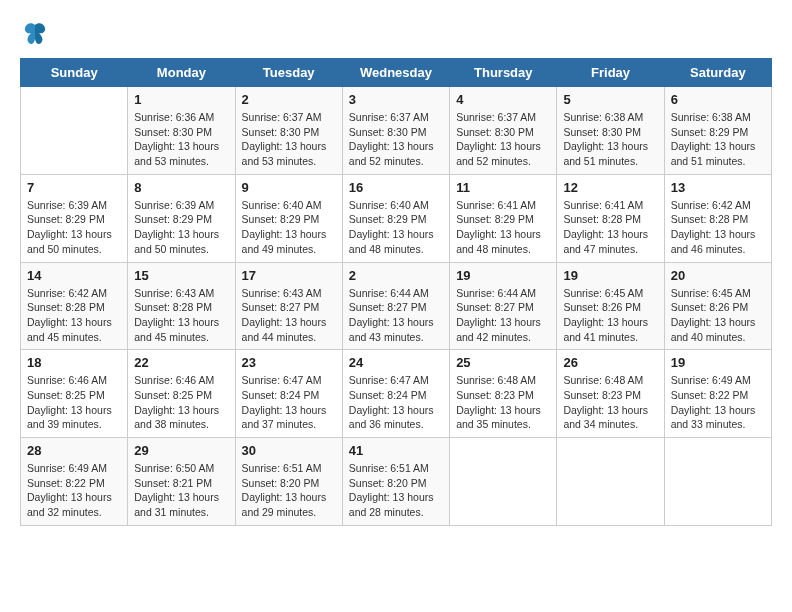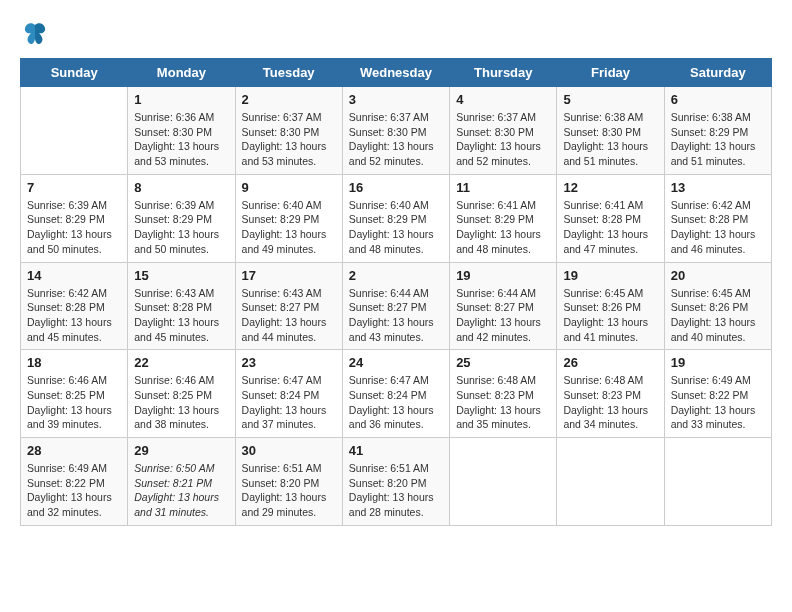--- a/index.html
+++ b/index.html
@@ -321,21 +321,21 @@
       <tr>
         <td>
           <div class="day-num">28</div>
           <div class="day-info" style="white-space: pre-line;">Sunrise: 6:49 AM
 Sunset: 8:22 PM
 Daylight: 13 hours
 and 32 minutes.</div>
         </td>
         <td>
           <div class="day-num">29</div>
-          <div class="day-info" style="white-space: pre-line; font-style: italic;">Sunrise: 6:50 AM
+          <div class="day-info" style="white-space: pre-line;">Sunrise: 6:50 AM
 Sunset: 8:21 PM
 Daylight: 13 hours
 and 31 minutes.</div>
         </td>
         <td>
           <div class="day-num">30</div>
           <div class="day-info" style="white-space: pre-line;">Sunrise: 6:51 AM
 Sunset: 8:20 PM
 Daylight: 13 hours
 and 29 minutes.</div>

